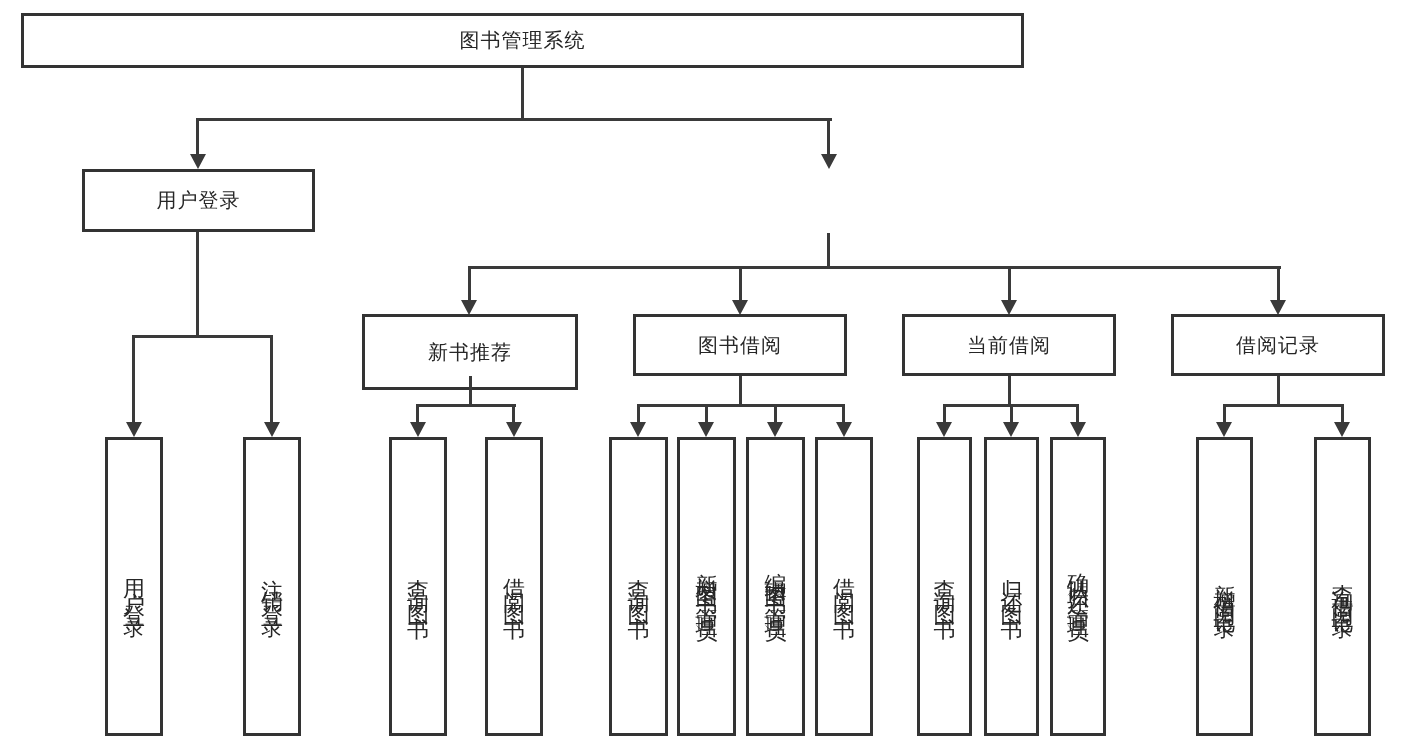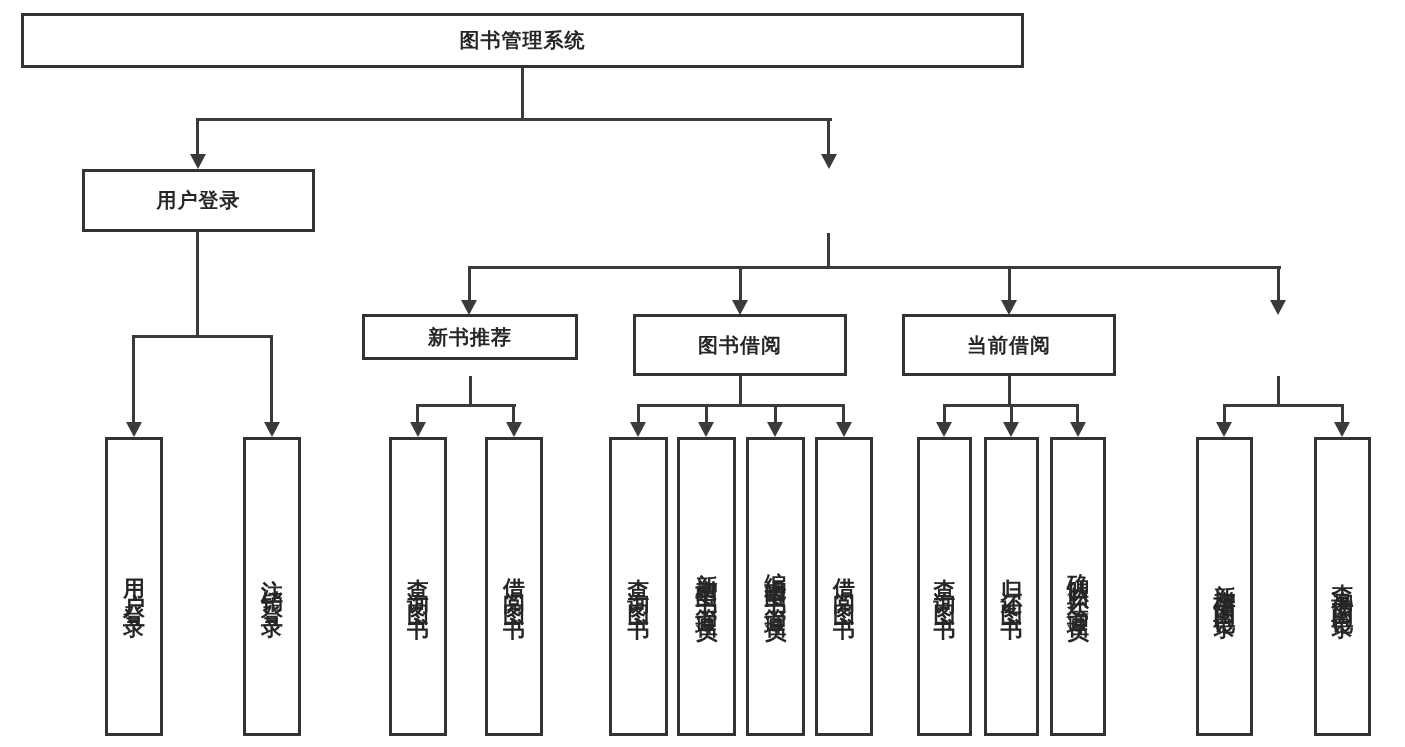--- a/index.html
+++ b/index.html
@@ -10,21 +10,20 @@
   }
   html,body{margin:0;padding:0;background:#ffffff;}
   .canvas{
     position:relative;width:1405px;height:747px;background:#ffffff;
     overflow:hidden;font-family:"Liberation Sans",sans-serif;
   }
   .box{
     position:absolute;box-sizing:border-box;border:3px solid var(--border);
     background:#fff;display:flex;align-items:center;justify-content:center;
     color:var(--text);
-    font-weight:bold;
   }
   .hbox{font-size:20px;letter-spacing:1px;}
   .leaf{top:437px;height:299px;}
   .vlabel{
     writing-mode:vertical-rl;text-orientation:mixed;
     font-size:22px;letter-spacing:13px;line-height:1;color:var(--text);
   }
   .vlabel.tight{letter-spacing:7px;}
   .vline{position:absolute;width:3px;background:var(--line);}
   .hline{position:absolute;height:3px;background:var(--line);}
@@ -69,28 +68,31 @@
   <div class="hline" style="left:468px;top:266px;width:813px;"></div>
   <div class="vline" style="left:468px;top:266px;height:37px;"></div>
   <div class="vline" style="left:739px;top:266px;height:37px;"></div>
   <div class="vline" style="left:1008px;top:266px;height:37px;"></div>
   <div class="vline" style="left:1277px;top:266px;height:37px;"></div>
   <div class="arrow" style="left:461px;top:300px;"></div>
   <div class="arrow" style="left:732px;top:300px;"></div>
   <div class="arrow" style="left:1001px;top:300px;"></div>
   <div class="arrow" style="left:1270px;top:300px;"></div>
 
-  <div class="box hbox" style="left:362px;top:314px;width:216px;height:46px;">
+  <div class="box hbox" style="left:362px;top:314px;width:216px;height:76px;">
     <span>新书推荐</span>
   </div>
   <div class="box hbox" style="left:902px;top:314px;width:214px;height:62px;">
     <span>当前借阅</span>
   </div>
   <div class="box hbox" style="left:633px;top:314px;width:214px;height:62px;">
     <span>图书借阅</span>
+  </div>
+  <div class="box hbox" style="left:1171px;top:314px;width:214px;height:62px;">
+    <span>借阅记录</span>
   </div>
 
   <div class="vline" style="left:469px;top:376px;height:30px;"></div>
   <div class="hline" style="left:416px;top:404px;width:100px;"></div>
   <div class="vline" style="left:416px;top:404px;height:20px;"></div>
   <div class="vline" style="left:512px;top:404px;height:20px;"></div>
   <div class="arrow" style="left:410px;top:422px;"></div>
   <div class="arrow" style="left:506px;top:422px;"></div>
 
   <div class="vline" style="left:739px;top:376px;height:30px;"></div>

